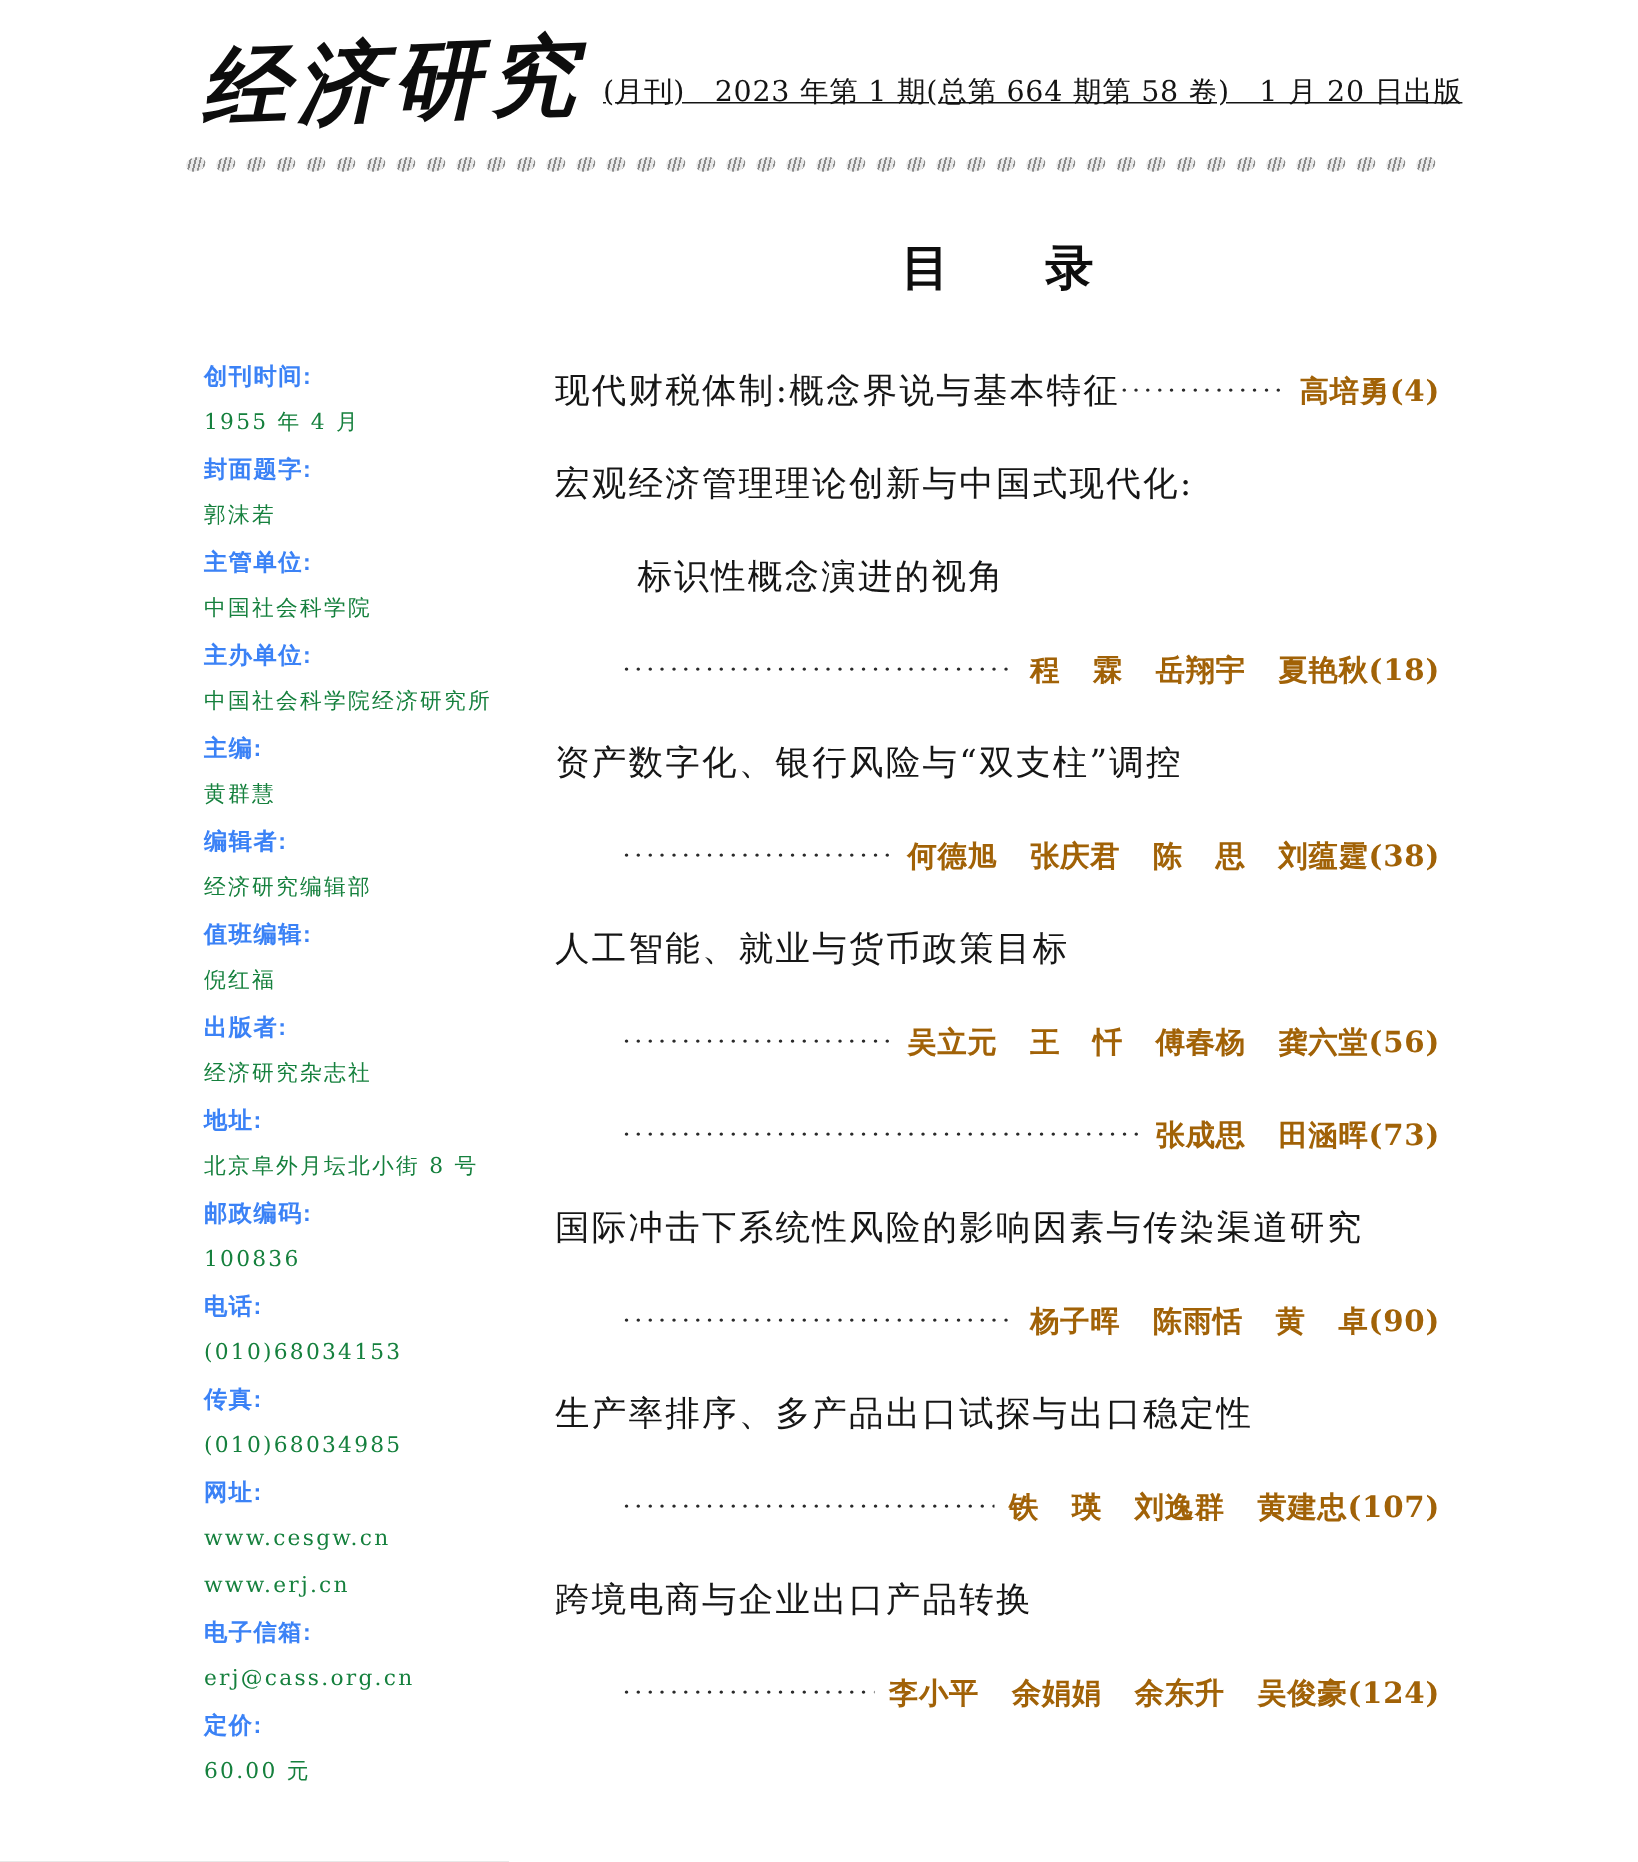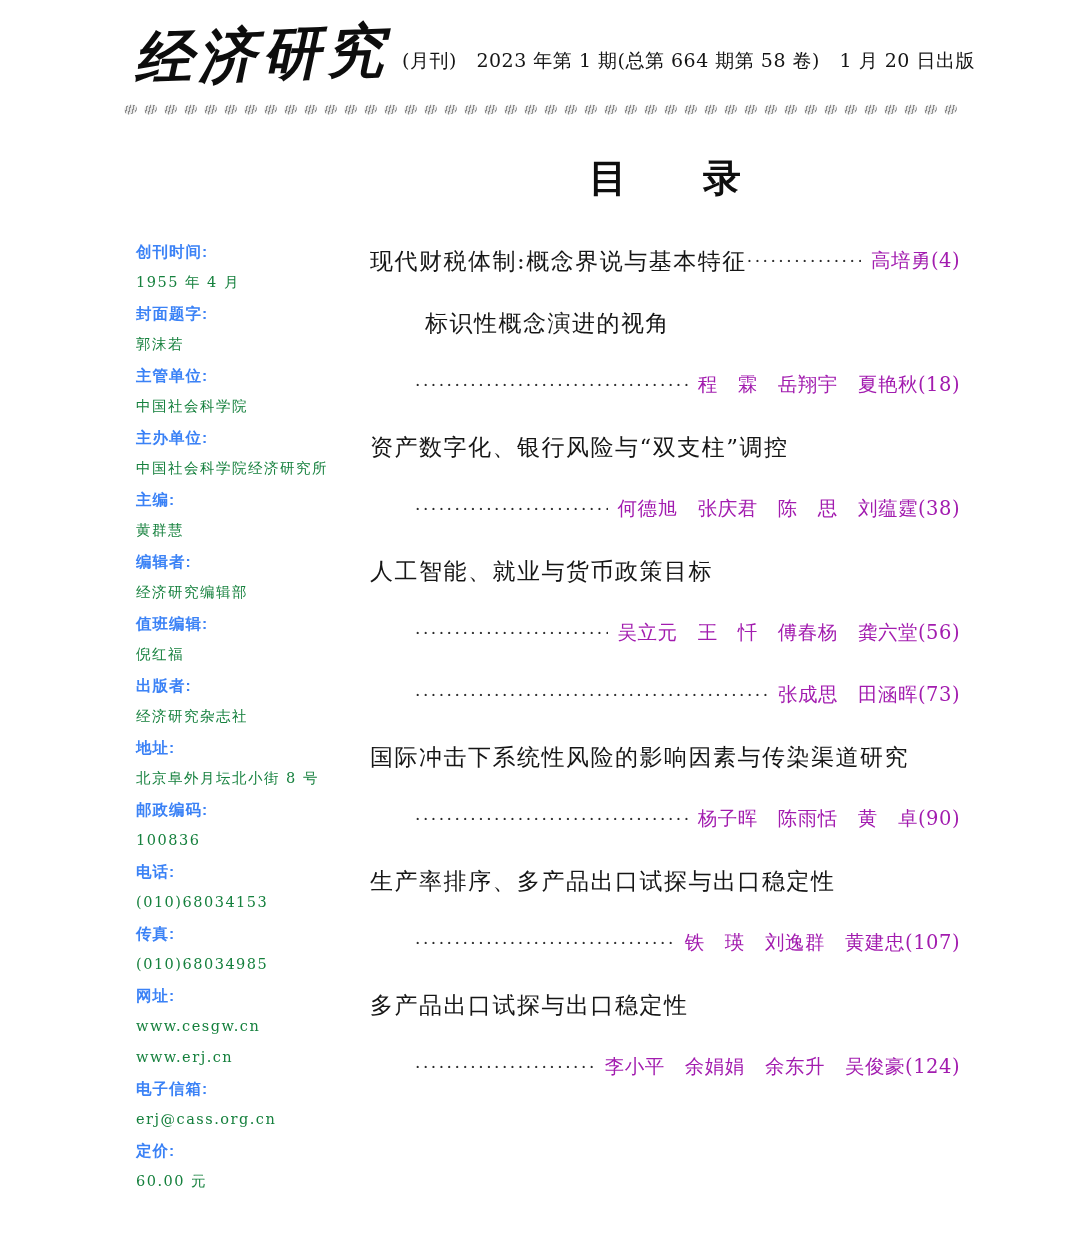--- a/index.html
+++ b/index.html
@@ -11,21 +11,21 @@
   
   .logo {
     position:absolute; left:134px; top:16px;
     font-family:"DejaVu Serif","Liberation Serif",serif;
     font-size:58px; font-weight:bold; font-style:italic;
     letter-spacing:6px; transform:rotate(-2deg); color:#0d0d0d;
     white-space:nowrap;
   }
   .issue-info {
     position:absolute; left:402px; top:48px;
-    font-size:19px; white-space:pre; color:#141414; letter-spacing:0.5px;
+    font-size:19px; white-space:pre; color:#141414; letter-spacing:0.5px;text-decoration:underline;
   }
   .ornament-bar {
     position:absolute; left:124px; top:102px; width:846px; height:14px;
     display:flex; align-items:center; overflow:hidden;
   }
   .orn {
     flex:0 0 13px; height:9px; margin-right:7px;
     border-radius:55% 55% 55% 55% / 70% 70% 70% 70%;
     background:repeating-linear-gradient(120deg,#8c8c8c 0 1.2px,#e9e9e9 1.2px 3.2px);
     transform:rotate(-16deg);
@@ -38,39 +38,39 @@
     color:#3b82f6; letter-spacing:1px; white-space:nowrap;
   }
   .sb-value {
     font-size:14.5px; line-height:31px; color:#15803d;
     letter-spacing:1.5px; white-space:nowrap;
   }
   
   .main { position:absolute; left:370px; top:156px; width:590px; }
   .toc-heading {
     text-align:center; font-family:"DejaVu Sans","Liberation Sans",sans-serif;
-    font-weight:bold; font-size:38px; line-height:44px; color:#0e0e0e;
+    font-weight:bold; font-size:32px; line-height:44px; color:#0e0e0e;
     white-space:pre; margin:0 0 46px 0;
   }
   .entry { margin:0; }
   .t-line { height:30px; line-height:30px; margin-bottom:32px; }
   .entry-title {
     font-size:23px; letter-spacing:1.5px; color:#161616; white-space:nowrap;
   }
   .entry-subtitle { padding-left:55px; }
   .row { display:flex; align-items:flex-end; }
   .row-inline .entry-title { flex:0 0 auto; }
   .author-row { padding-left:45px; }
   .leader {
     flex:1 1 auto; overflow:hidden; white-space:nowrap;
     font-size:17px; letter-spacing:2.5px; color:#2a2a2a; margin:0 10px 0 0;
   }
   .authors {
-    flex:0 0 auto; font-size:19.5px; color:#a21caf;
-    white-space:pre; letter-spacing:0.5px;
+    flex:0 0 auto; font-size:19.5px; color:#a16207;
+    white-space:pre; letter-spacing:0.5px;font-weight:bold;
   }
 </style>
 </head>
 <body>
 
 <div class="page">
 
   <div class="logo">经济研究</div>
 
   <div class="issue-info">(月刊)   2023 年第 1 期(总第 664 期第 58 卷)   1 月 20 日出版</div>
@@ -158,20 +158,21 @@
     <div class="toc-heading">目　　录</div>
     <div>
         <div class="entry">
           <div class="t-line row row-inline">
             <div class="entry-title">现代财税体制:概念界说与基本特征</div>
             <div class="leader">··········································································································</div>
             <div class="authors">高培勇(4)</div>
           </div>
         </div>
         <div class="entry">
+          <div class="t-line entry-title">宏观经济管理理论创新与中国式现代化:</div>
           <div class="t-line entry-title entry-subtitle">标识性概念演进的视角</div>
           <div class="t-line row author-row">
             <div class="leader">··········································································································</div>
             <div class="authors">程   霖   岳翔宇   夏艳秋(18)</div>
           </div>
         </div>
         <div class="entry">
           <div class="t-line entry-title">资产数字化、银行风险与“双支柱”调控</div>
           <div class="t-line row author-row">
             <div class="leader">··········································································································</div>
@@ -199,21 +200,21 @@
           </div>
         </div>
         <div class="entry">
           <div class="t-line entry-title">生产率排序、多产品出口试探与出口稳定性</div>
           <div class="t-line row author-row">
             <div class="leader">··········································································································</div>
             <div class="authors">铁   瑛   刘逸群   黄建忠(107)</div>
           </div>
         </div>
         <div class="entry">
-          <div class="t-line entry-title">多产品出口试探与出口稳定性</div>
+          <div class="t-line entry-title">跨境电商与企业出口产品转换</div>
           <div class="t-line row author-row">
             <div class="leader">··········································································································</div>
             <div class="authors">李小平   余娟娟   余东升   吴俊豪(124)</div>
           </div>
         </div>
       </div>
   </div>
 
 </div>
 

